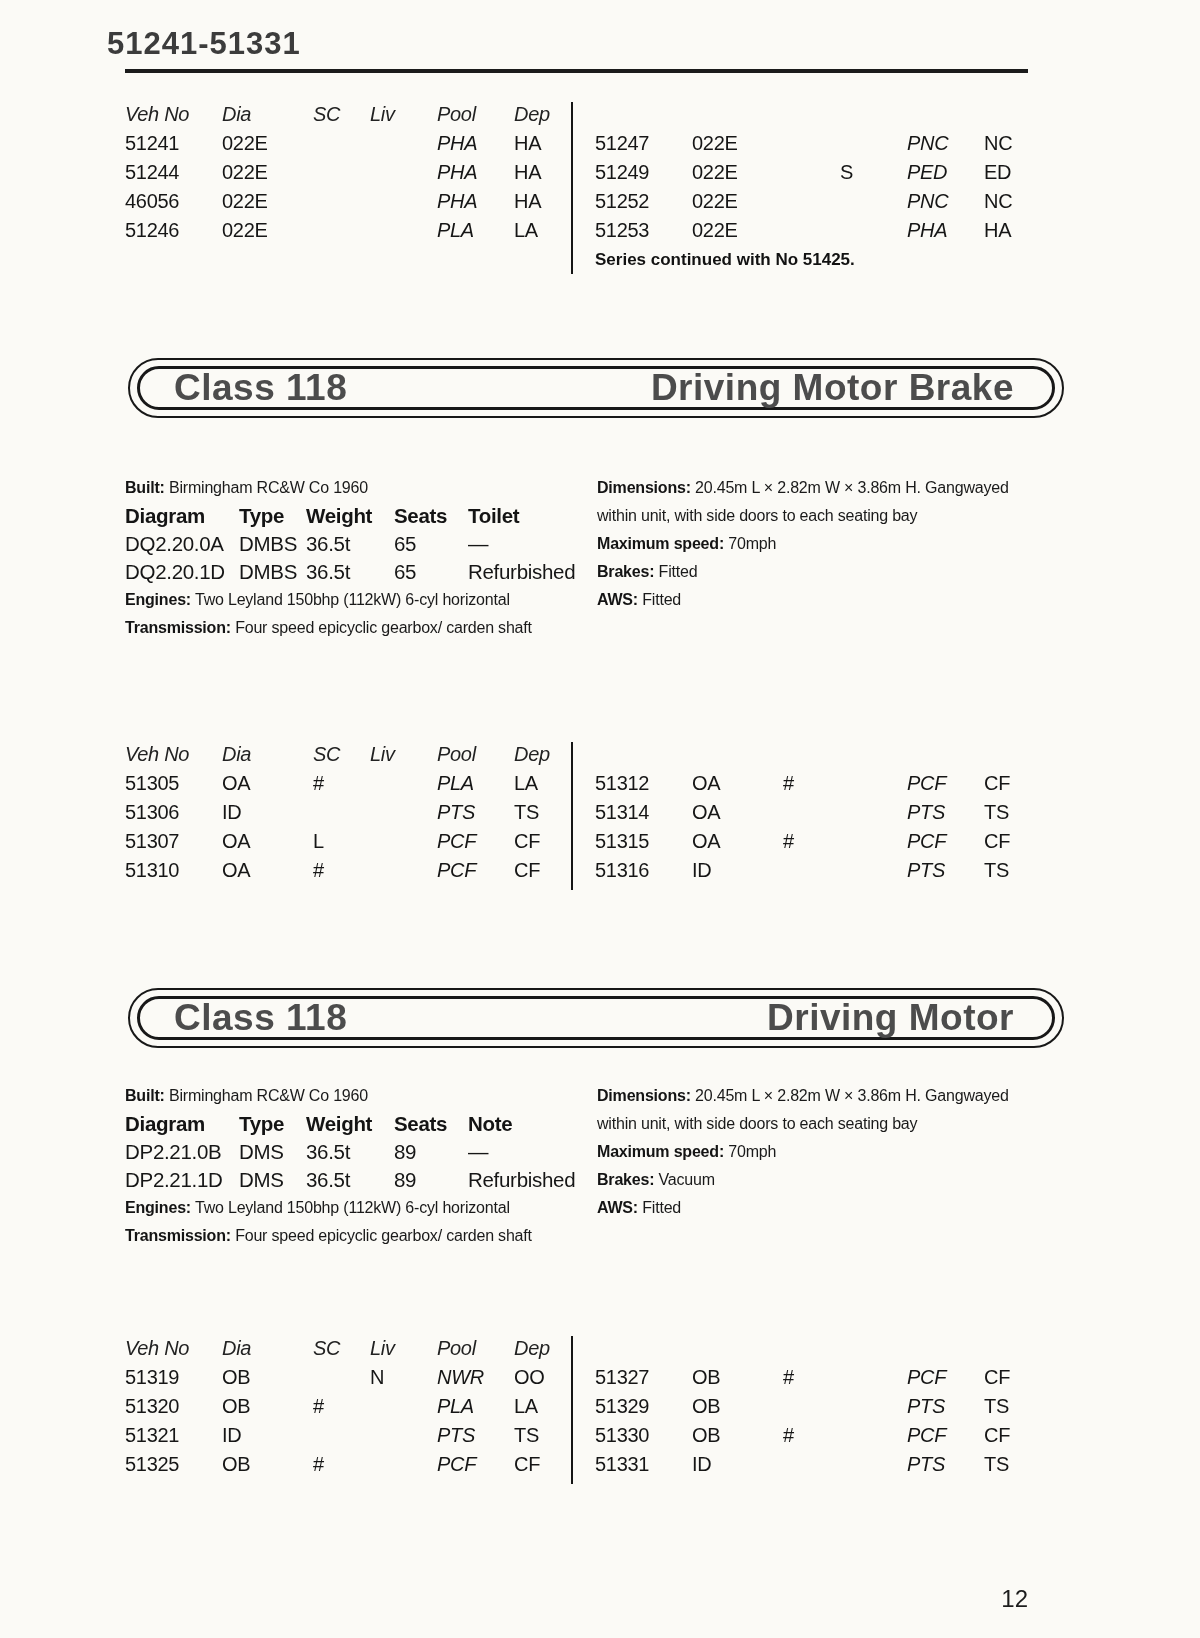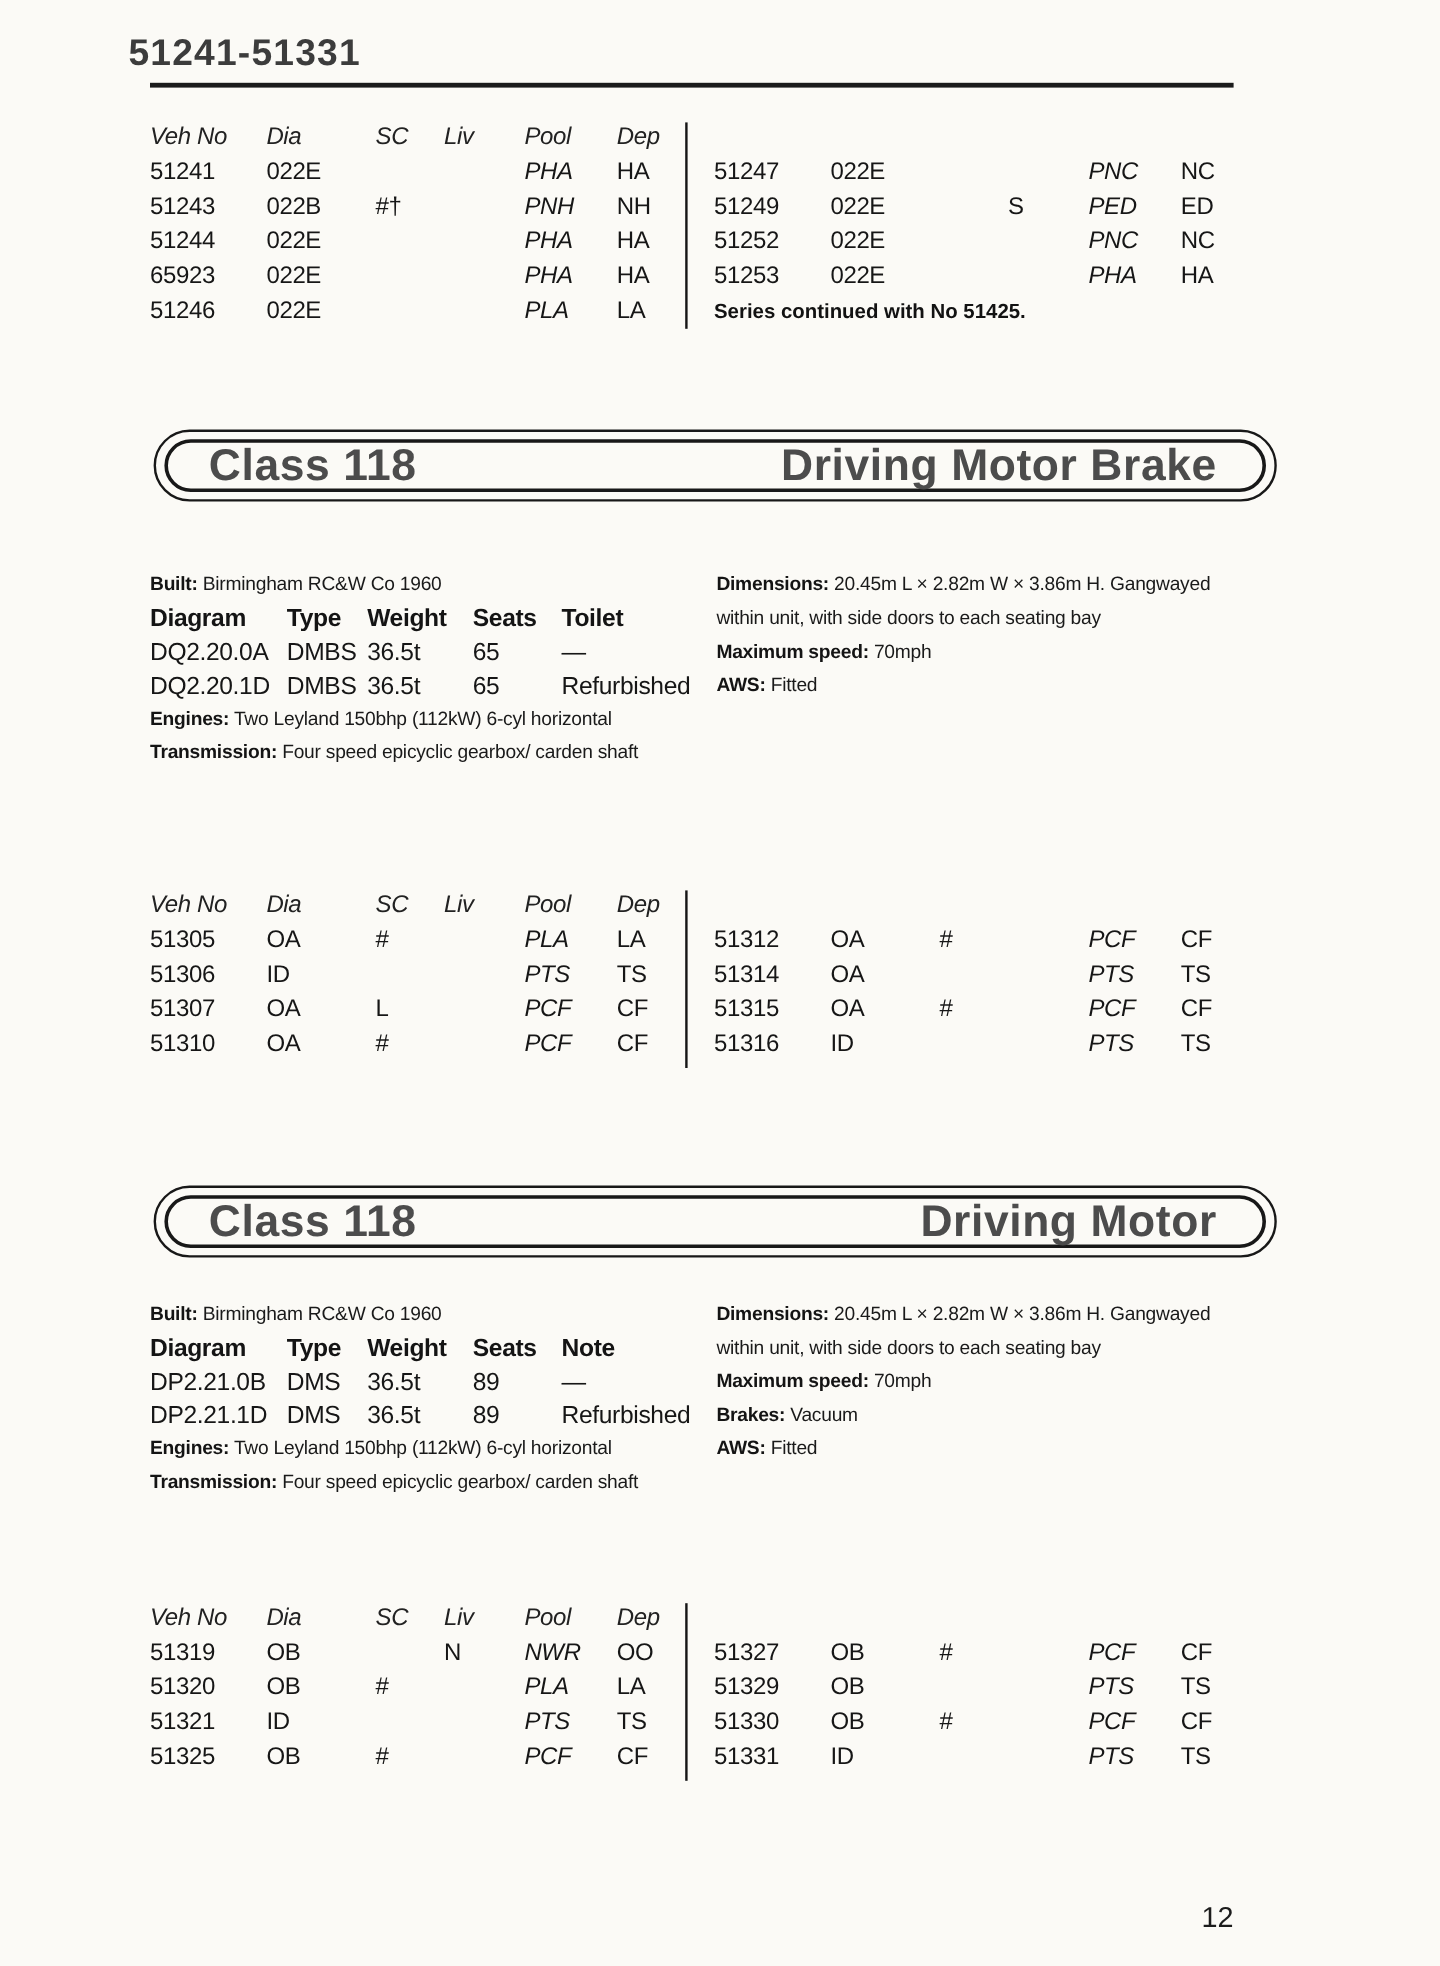--- a/index.html
+++ b/index.html
@@ -75,37 +75,29 @@
       <div class="vtable">
           <div class="vrow">
             <span class="vcell">51241</span>
             <span class="vcell">022E</span>
             <span class="vcell"></span>
             <span class="vcell"></span>
             <span class="vcell">PHA</span>
             <span class="vcell">HA</span>
           </div>
           <div class="vrow">
-            <span class="vcell">51243</span>
-            <span class="vcell">022B</span>
-            <span class="vcell">#†</span>
-            <span class="vcell"></span>
-            <span class="vcell">PNH</span>
-            <span class="vcell">NH</span>
-          </div>
-          <div class="vrow">
             <span class="vcell">51244</span>
             <span class="vcell">022E</span>
             <span class="vcell"></span>
             <span class="vcell"></span>
             <span class="vcell">PHA</span>
             <span class="vcell">HA</span>
           </div>
           <div class="vrow">
-            <span class="vcell">65923</span>
+            <span class="vcell">46056</span>
             <span class="vcell">022E</span>
             <span class="vcell"></span>
             <span class="vcell"></span>
             <span class="vcell">PHA</span>
             <span class="vcell">HA</span>
           </div>
           <div class="vrow">
             <span class="vcell">51246</span>
             <span class="vcell">022E</span>
             <span class="vcell"></span>
@@ -189,20 +181,21 @@
               <span class="vcell">Refurbished</span>
             </div>
           </div>
       </div>
       <p class="dline"><b class="dlabel">Engines:</b> <span>Two Leyland 150bhp (112kW) 6-cyl horizontal</span></p>
       <p class="dline"><b class="dlabel">Transmission:</b> <span>Four speed epicyclic gearbox/ carden shaft</span></p>
     </div>
     <div class="dcol-r">
       <p class="dline"><b class="dlabel">Dimensions:</b> <span>20.45m L × 2.82m W × 3.86m H. Gangwayed within unit, with side doors to each seating bay</span></p>
       <p class="dline"><b class="dlabel">Maximum speed:</b> <span>70mph</span></p>
+      <p class="dline"><b class="dlabel">Brakes:</b> <span>Fitted</span></p>
       <p class="dline"><b class="dlabel">AWS:</b> <span>Fitted</span></p>
     </div>
   </section>
 
   <section class="roster r2">
     <div class="half lft veh">
       <div class="vrow vhead">
           <span class="vcell">Veh No</span>
           <span class="vcell">Dia</span>
           <span class="vcell">SC</span>

